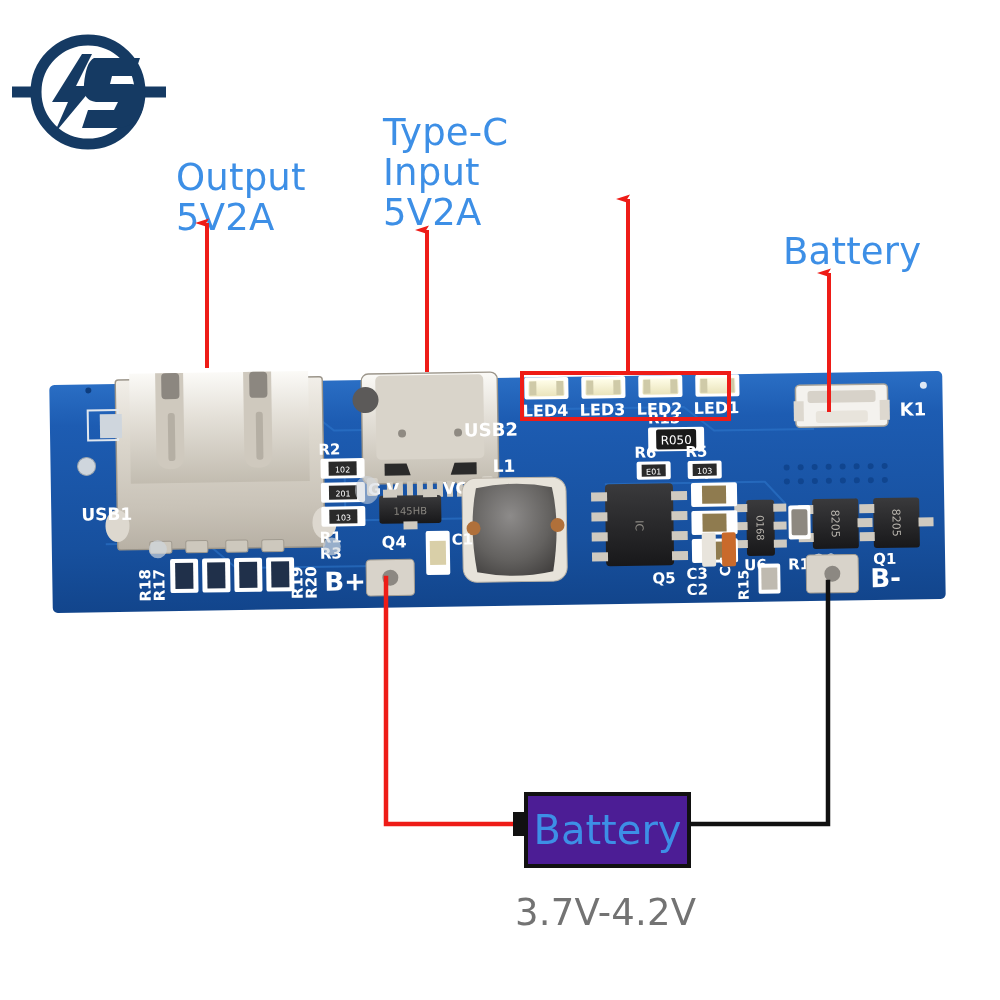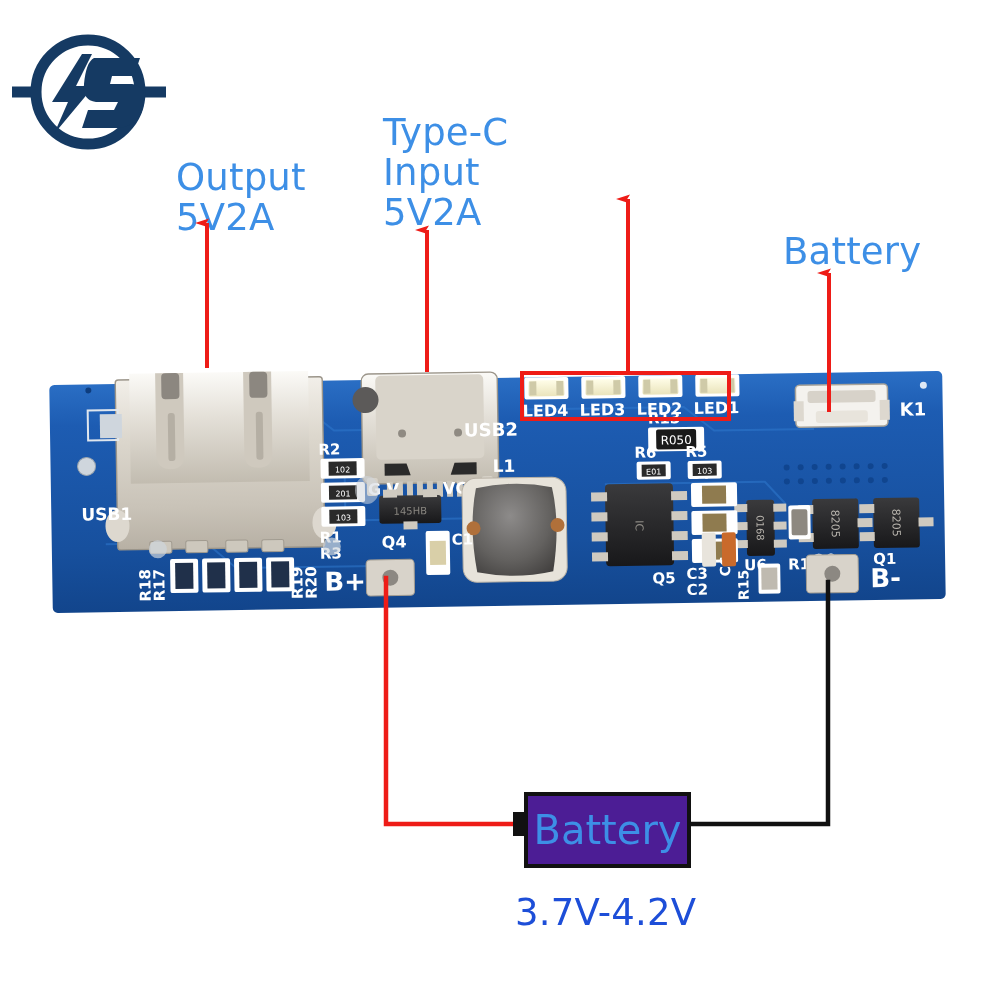--- a/index.html
+++ b/index.html
@@ -11,21 +11,21 @@
   
   .logo{position:absolute;left:8px;top:28px;width:160px;height:130px;}
 
   
   .lbl{position:absolute;color:#3d8fe6;font-weight:400;line-height:1.08;
        white-space:pre;letter-spacing:0.2px;margin-top:8px;}
   .lbl-output{left:176px;top:150px;font-size:37px;}
   .lbl-typec{left:383px;top:105px;font-size:37px;}
   .lbl-capacity{left:519px;top:150px;font-size:37px;}
   .lbl-button{left:783px;top:224px;font-size:37px;}
-  .lbl-volt{left:515px;top:885px;font-size:37px;color:#1d4ed8;}
+  .lbl-volt{left:515px;top:885px;font-size:37px;color:#737373;}
 
   
   .overlay{position:absolute;left:0;top:0;width:1000px;height:1000px;
            pointer-events:none;}
 
   
   .pcb-wrap{position:absolute;left:45px;top:368px;width:905px;height:248px;}
   .pcb{position:absolute;left:0;top:0;width:905px;height:248px;}
 
   

